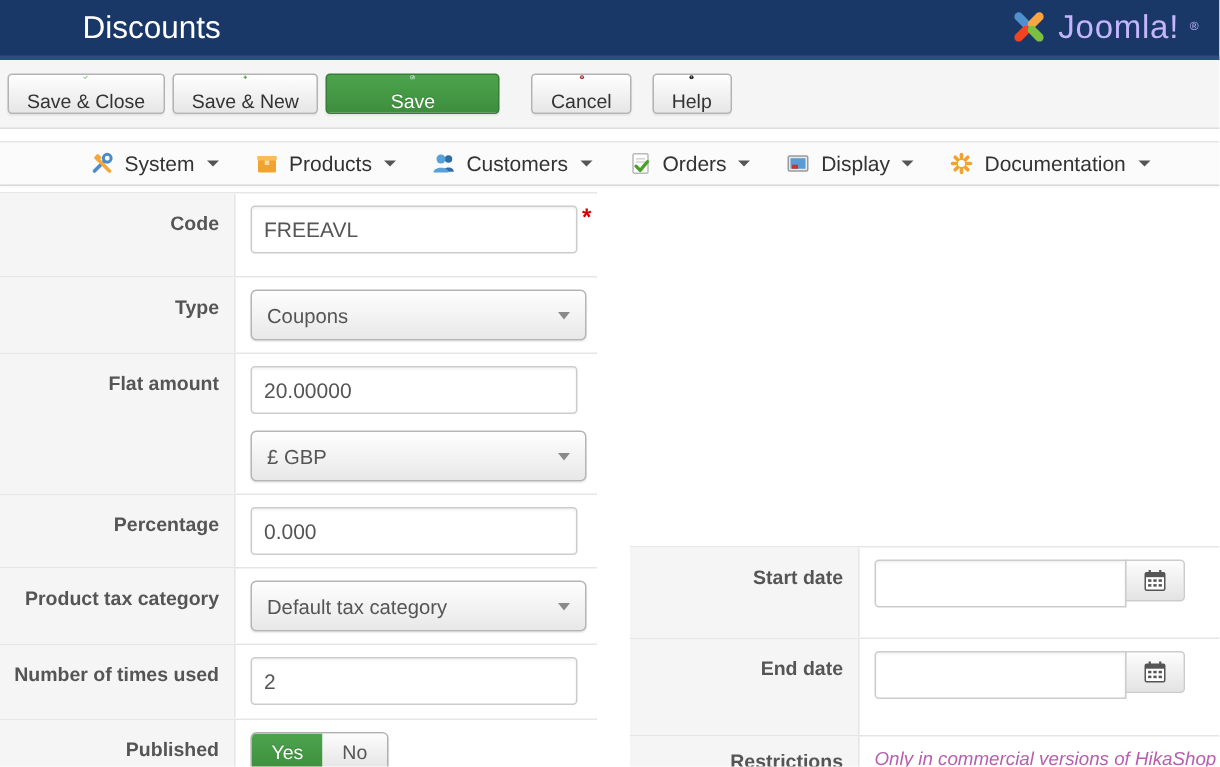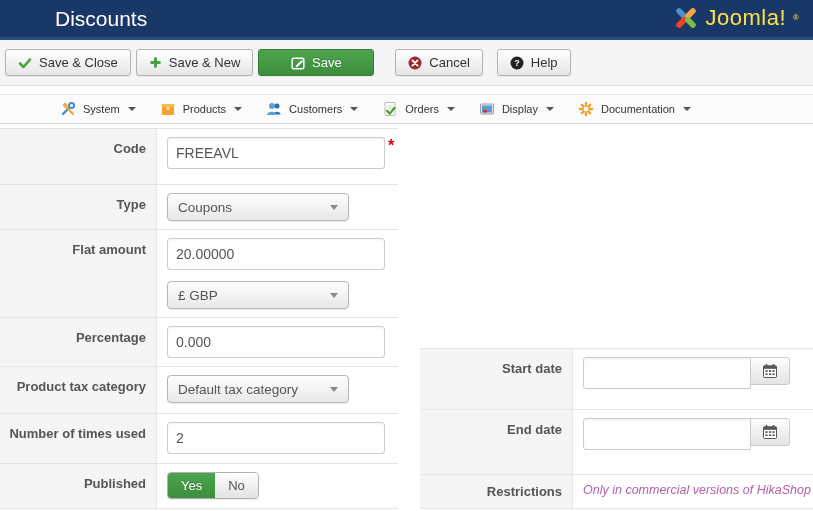--- a/index.html
+++ b/index.html
@@ -28,21 +28,21 @@
     font-size: 21px;
     font-weight: 400;
   }
   .logo {
     position: absolute;
     right: 14px;
     top: 5px;
     display: flex;
     align-items: center;
     gap: 7px;
-    color: #fde047;
+    color: #c4b5fd;
     justify-content: center;
   }
   .logo .logo-text { font-size: 22px; font-weight: 400; letter-spacing: .5px; }
   .logo sup { font-size: 8px; vertical-align: top; line-height: 10px; }
   
   .toolbar {
     height: 46px;
     background: #f5f5f5;
     border-bottom: 1px solid #dcdcdc;
     display: flex;
@@ -57,20 +57,21 @@
     padding: 0 12px;
     margin-right: 5px;
     background: linear-gradient(#ffffff, #e6e6e6);
     border: 1px solid #b3b3b3;
     border-radius: 3px;
     font-size: 13px;
     color: #333;
     font-family: "Liberation Sans", sans-serif;
     cursor: pointer;
     box-shadow: 0 1px 1px rgba(0,0,0,.06);
+    flex-direction: column;
   }
   .btn-save {
     width: 116px;
     justify-content: center;
     background: linear-gradient(#4da44d, #3d8e3d);
     border-color: #367d36;
     color: #fff;
     text-shadow: 0 -1px 0 rgba(0,0,0,.2);
   }
   .btn-cancel { margin-left: 16px; }
@@ -85,21 +86,21 @@
     display: flex;
     align-items: center;
     padding-left: 60px;
     gap: 24px;
     box-shadow: 0 1px 2px rgba(0,0,0,.04);
   }
   .menu-item {
     display: inline-flex;
     align-items: center;
     gap: 7px;
-    font-size: 11px;
+    font-size: 14px;
     color: #333;
     cursor: pointer;
   }
   .mcaret {
     width: 0; height: 0;
     border-left: 4px solid transparent;
     border-right: 4px solid transparent;
     border-top: 4px solid #555;
     margin-left: 1px;
   }
@@ -128,29 +129,29 @@
     border-radius: 3px;
     padding: 0 8px;
     font-size: 14px;
     color: #555;
     font-family: "Liberation Sans", sans-serif;
     background: #fff;
     box-shadow: inset 0 1px 2px rgba(0,0,0,.06);
   }
   .req { color: #dd0000; font-weight: bold; margin-left: 3px; vertical-align: top; }
   .selectbox {
-    width: 182px;
+    width: 224px;
     height: 28px;
     border: 1px solid #b5b5b5;
     border-radius: 4px;
     background: linear-gradient(#fefefe, #e8e8e8);
     display: flex;
     align-items: center;
     justify-content: space-between;
-    padding: 4px 10px;
+    padding: 16px 10px;
     font-size: 13.5px;
     color: #555;
     cursor: pointer;
     box-shadow: 0 1px 1px rgba(0,0,0,.08);
   }
   .scaret {
     width: 0; height: 0;
     border-left: 4px solid transparent;
     border-right: 4px solid transparent;
     border-top: 5px solid #8a8a8a;

